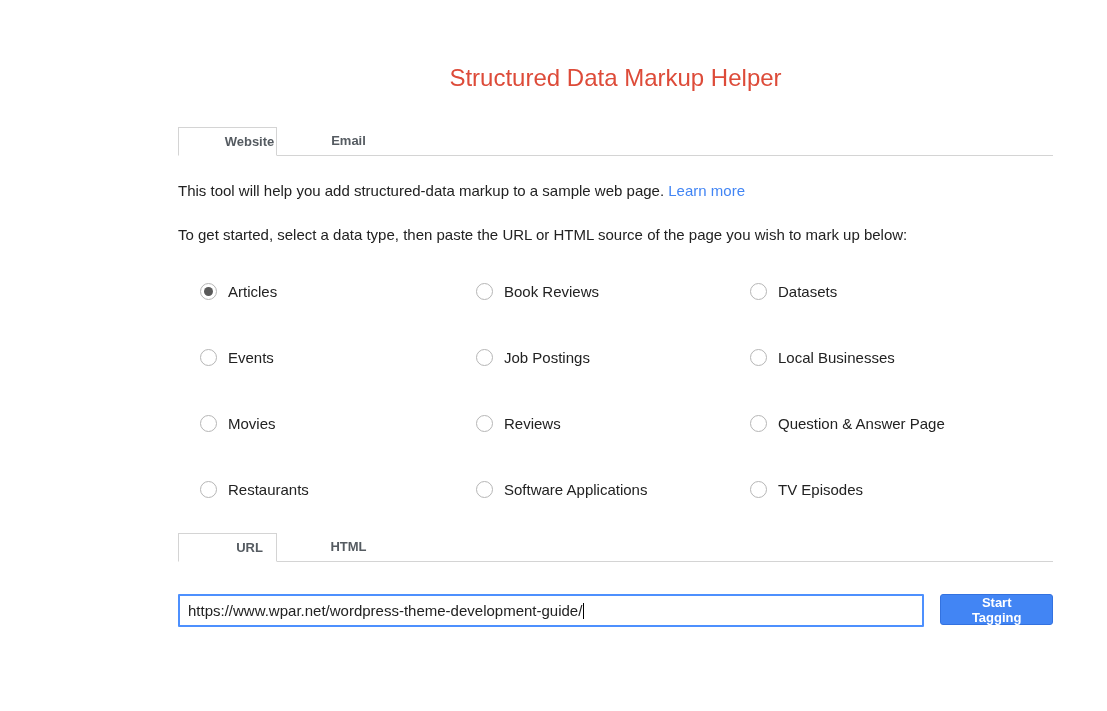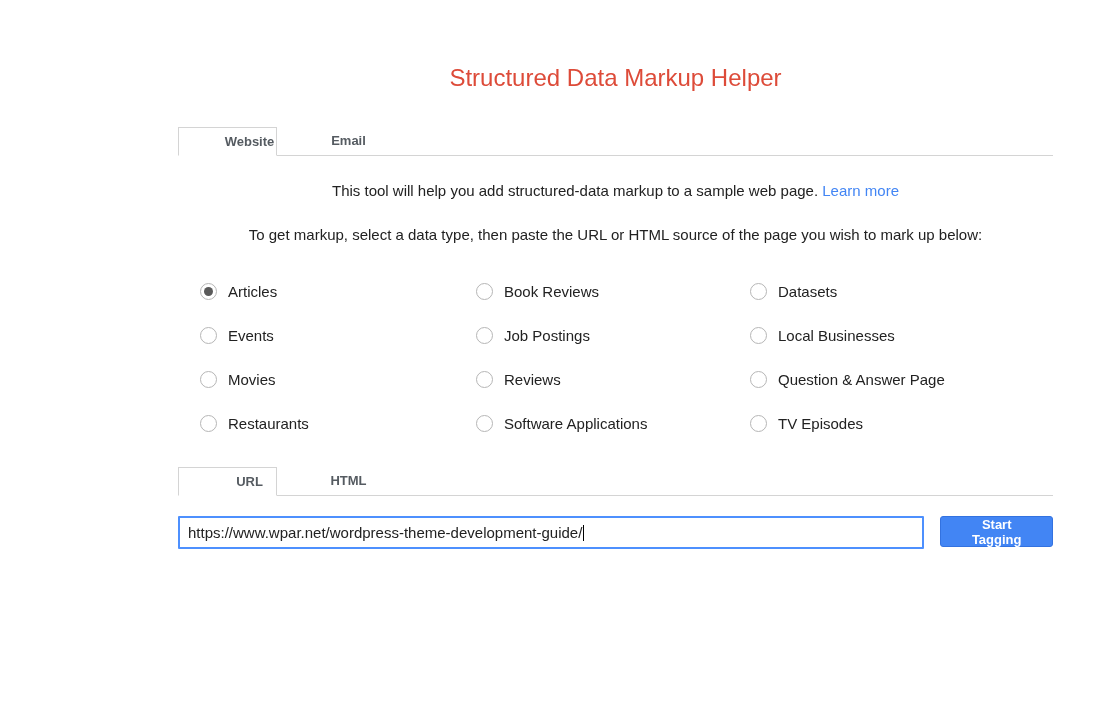--- a/index.html
+++ b/index.html
@@ -44,34 +44,34 @@
     padding-left: 44px;
   }
   .tab.active {
     background: #ffffff;
     border: 1px solid #d4d4d4;
     border-bottom: 1px solid #ffffff;
     margin-bottom: -1px;
   }
 
   
-  p.lede { margin-top: 26px; font-size: 15px; line-height: 18px; color: #222; text-align: center; }
+  p.lede { margin-top: 26px; font-size: 15px; line-height: 18px; color: #222; }
   p.lede a {
     color: var(--link-color, #4285f4);
     text-decoration: none;
     cursor: pointer;
   }
 
   
   .type-grid {
     margin-top: 38px;
     padding-left: 22px;
     display: grid;
     grid-template-columns: 276px 274px 1fr;
-    row-gap: 26px;
+    row-gap: 48px;
   }
   .radio-item {
     display: flex;
     align-items: center;
     gap: 11px;
     font-size: 15px;
     color: #222;
     cursor: pointer;
     height: 18px;
   }
@@ -91,21 +91,21 @@
     margin: -4.5px 0 0 -4.5px;
     border-radius: 50%;
     background: #5a5a5a;
   }
   .radio-item.selected .radio .dot { display: block; }
 
   .tabbar.lower { }
 
   
   .url-row {
-    margin-top: 20px;
+    margin-top: 32px;
     display: flex;
     align-items: flex-start;
   }
   .url-input {
     width: 748px;
     height: 33px;
     border: 2px solid var(--input-focus, #4d90fe);
     border-radius: 1px;
     background: #fff;
     font-size: 15px;
@@ -153,21 +153,21 @@
       <div class="tab active">
         <span>Website</span>
       </div>
       <div class="tab">
         <span>Email</span>
       </div>
     </div>
 
     <p class="lede"><span>This tool will help you add structured-data markup to a sample web page.</span> <a>Learn more</a></p>
 
-    <p class="lede">To get markup, select a data type, then paste the URL or HTML source of the page you wish to mark up below:</p>
+    <p class="lede">To get started, select a data type, then paste the URL or HTML source of the page you wish to mark up below:</p>
 
     <div class="type-grid">
       <label class="radio-item selected">
         <span class="radio">
             <span class="dot"></span>
           </span>
         <span>Articles</span>
       </label>
       <label class="radio-item">
         <span class="radio"></span>

